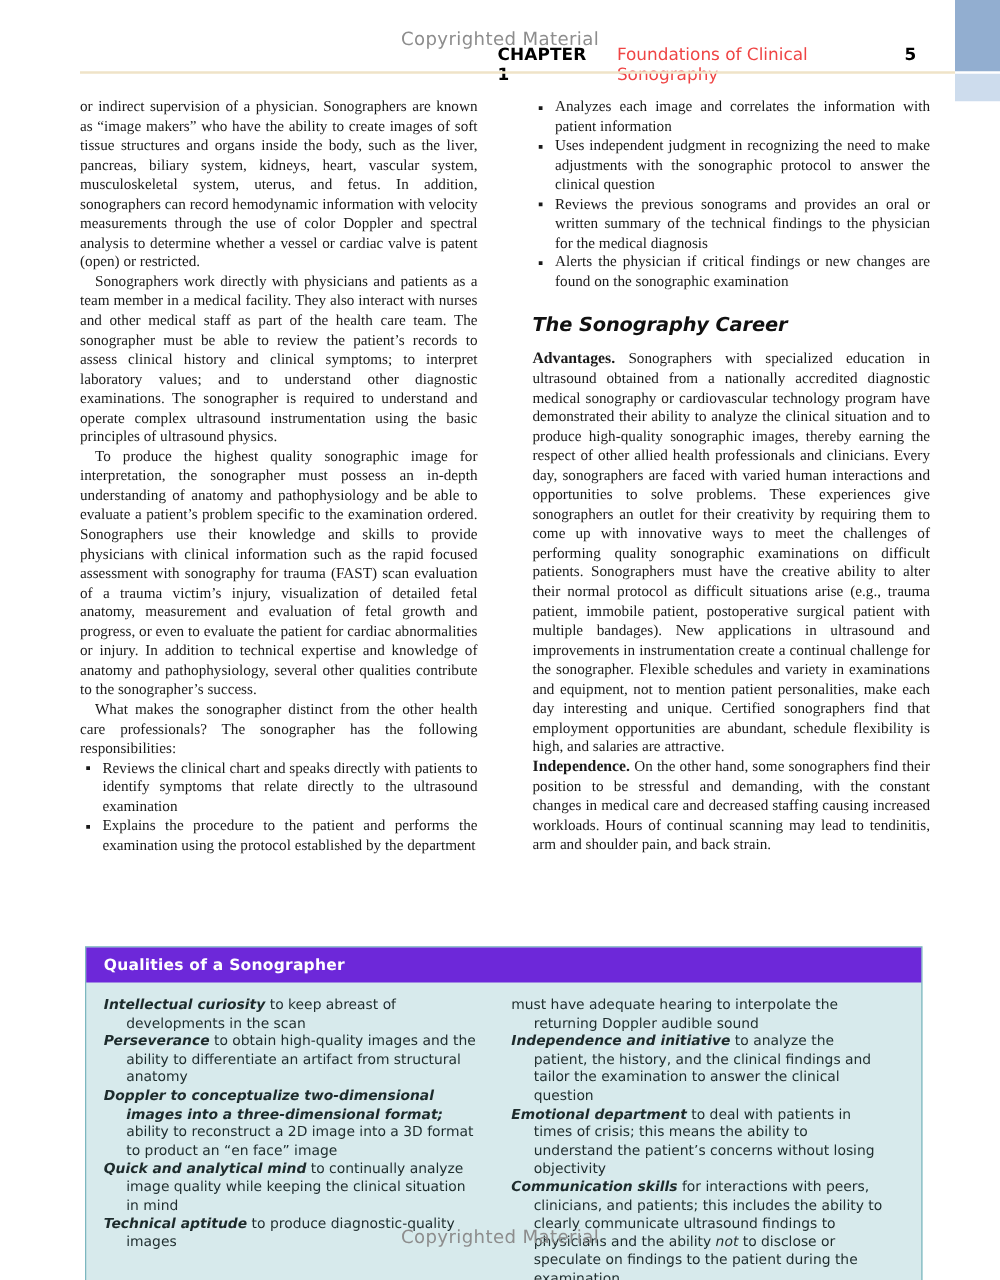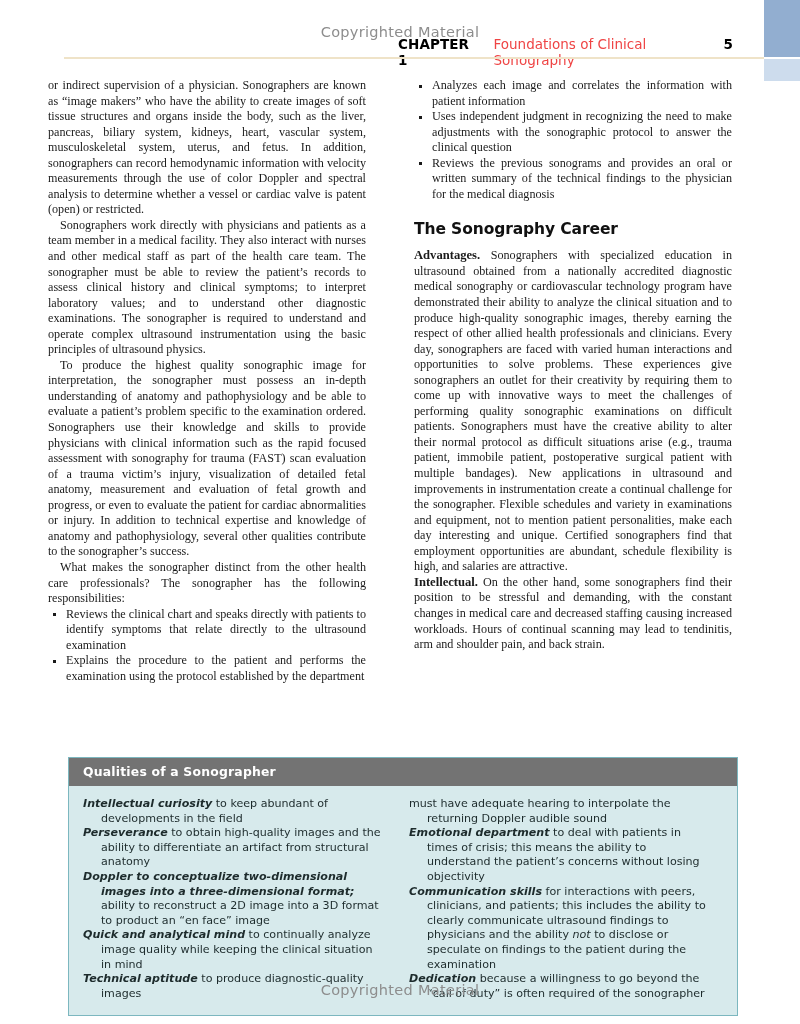--- a/index.html
+++ b/index.html
@@ -103,22 +103,22 @@
   .col {
     position: absolute;
     top: 78px;
     width: 318px;
     font-size: 12.15px;
     line-height: 15.55px;
     text-align: justify;
     text-justify: inter-word;
     hyphens: manual;
   }
-  .col-left  { left: 48px; font-family: Liberation Serif, serif; }
-  .col-right { left: 414px; }
+  .col-left  { left: 64px; font-family: Liberation Serif, serif; }
+  .col-right { left: 426px; }
 
   .col p {
     margin: 0;
     text-indent: 12px;
   }
   .col p.noindent { text-indent: 0; }
 
   ul.bullets {
     list-style: none;
     margin: 0;
@@ -142,39 +142,40 @@
 
   h2.section-head {
     font-family: "DejaVu Sans", "Liberation Sans", sans-serif;
     font-weight: bold;
     font-size: 15.5px;
     line-height: 19px;
     margin: 18px 0 9px 0;
     text-align: left;
     color: #111;
     letter-spacing: -0.1px;
+    font-style: italic;
   }
   .runin {
     font-family: Liberation Serif, serif;
     font-weight: bold;
     font-size: 12.6px;
   }
 
   
   .qbox {
     position: absolute;
     left: 68px;
     top: 757px;
     width: 670px;
     border: 1px solid #7cb7bf;
     background: #d7eaec;
     box-sizing: border-box;
   }
   .qbox-header {
-    background: #737373;
+    background: #6d28d9;
     color: #ffffff;
     font-family: "DejaVu Sans", "Liberation Sans", sans-serif;
     font-weight: bold;
     font-size: 12.4px;
     letter-spacing: 0.2px;
     padding: 6px 0 7px 14px;
   }
   .qbox-body {
     display: flex;
     padding: 11px 14px 14px 14px;
@@ -223,50 +224,52 @@
     <li>Reviews the clinical chart and speaks directly with patients to identify symptoms that relate directly to the ultrasound examination</li>
     <li>Explains the procedure to the patient and performs the examination using the protocol established by the department</li>
   </ul>
 </div>
 
 <div class="col col-right">
   <ul class="bullets">
     <li>Analyzes each image and correlates the information with patient information</li>
     <li>Uses independent judgment in recognizing the need to make adjustments with the sonographic protocol to answer the clinical question</li>
     <li>Reviews the previous sonograms and provides an oral or written summary of the technical findings to the physician for the medical diagnosis</li>
+    <li>Alerts the physician if critical findings or new changes are found on the sonographic examination</li>
   </ul>
 
   <h2 class="section-head">The Sonography Career</h2>
 
   <p class="noindent"><span class="runin">Advantages.</span><span> Sonographers with specialized education in ultrasound obtained from a nationally accredited diagnostic medical sonography or cardiovascular technology program have demonstrated their ability to analyze the clinical situation and to produce high-quality sonographic images, thereby earning the respect of other allied health professionals and clinicians. Every day, sonographers are faced with varied human interactions and opportunities to solve problems. These experiences give sonographers an outlet for their creativity by requiring them to come up with innovative ways to meet the challenges of performing quality sonographic examinations on difficult patients. Sonographers must have the creative ability to alter their normal protocol as difficult situations arise (e.g., trauma patient, immobile patient, postoperative surgical patient with multiple bandages). New applications in ultrasound and improvements in instrumentation create a continual challenge for the sonographer. Flexible schedules and variety in examinations and equipment, not to mention patient personalities, make each day interesting and unique. Certified sonographers find that employment opportunities are abundant, schedule flexibility is high, and salaries are attractive.</span></p>
 
-  <p class="noindent"><span class="runin">Intellectual.</span><span> On the other hand, some sonographers find their position to be stressful and demanding, with the constant changes in medical care and decreased staffing causing increased workloads. Hours of continual scanning may lead to tendinitis, arm and shoulder pain, and back strain.</span></p>
+  <p class="noindent"><span class="runin">Independence.</span><span> On the other hand, some sonographers find their position to be stressful and demanding, with the constant changes in medical care and decreased staffing causing increased workloads. Hours of continual scanning may lead to tendinitis, arm and shoulder pain, and back strain.</span></p>
 </div>
 
 <div class="qbox">
   <div class="qbox-header">Qualities of a Sonographer</div>
   <div class="qbox-body">
 
     <div class="qbox-col">
 
-      <p class="q-item"><span class="q-term">Intellectual curiosity</span><span class="cont"> to keep abundant of developments in the field</span></p>
+      <p class="q-item"><span class="q-term">Intellectual curiosity</span><span class="cont"> to keep abreast of developments in the scan</span></p>
 
       <p class="q-item"><span class="q-term">Perseverance</span><span class="cont"> to obtain high-quality images and the ability to differentiate an artifact from structural anatomy</span></p>
 
       <p class="q-item"><span class="q-term">Doppler to conceptualize two-dimensional images into a three-dimensional format;</span><span class="cont"> ability to reconstruct a 2D image into a 3D format to product an “en face” image</span></p>
 
       <p class="q-item"><span class="q-term">Quick and analytical mind</span><span class="cont"> to continually analyze image quality while keeping the clinical situation in mind</span></p>
 
       <p class="q-item"><span class="q-term">Technical aptitude</span><span class="cont"> to produce diagnostic-quality images</span></p>
 
     </div>
 
     <div class="qbox-col qcol-right">
       <p class="q-item">must have adequate hearing to interpolate the returning Doppler audible sound</p>
 
+      <p class="q-item"><span class="q-term">Independence and initiative</span><span class="cont"> to analyze the patient, the history, and the clinical findings and tailor the examination to answer the clinical question</span></p>
 
       <p class="q-item"><span class="q-term">Emotional department</span><span class="cont"> to deal with patients in times of crisis; this means the ability to understand the patient’s concerns without losing objectivity</span></p>
 
       <p class="q-item"><span class="q-term">Communication skills</span><span class="cont"> for interactions with peers, clinicians, and patients; this includes the ability to clearly communicate ultrasound findings to physicians and the ability </span><span class="q-em">not</span><span class="cont"> to disclose or speculate on findings to the patient during the examination</span></p>
 
       <p class="q-item"><span class="q-term">Dedication</span><span class="cont"> because a willingness to go beyond the “call of duty” is often required of the sonographer</span></p>
     </div>
 
   </div>
 </div>

